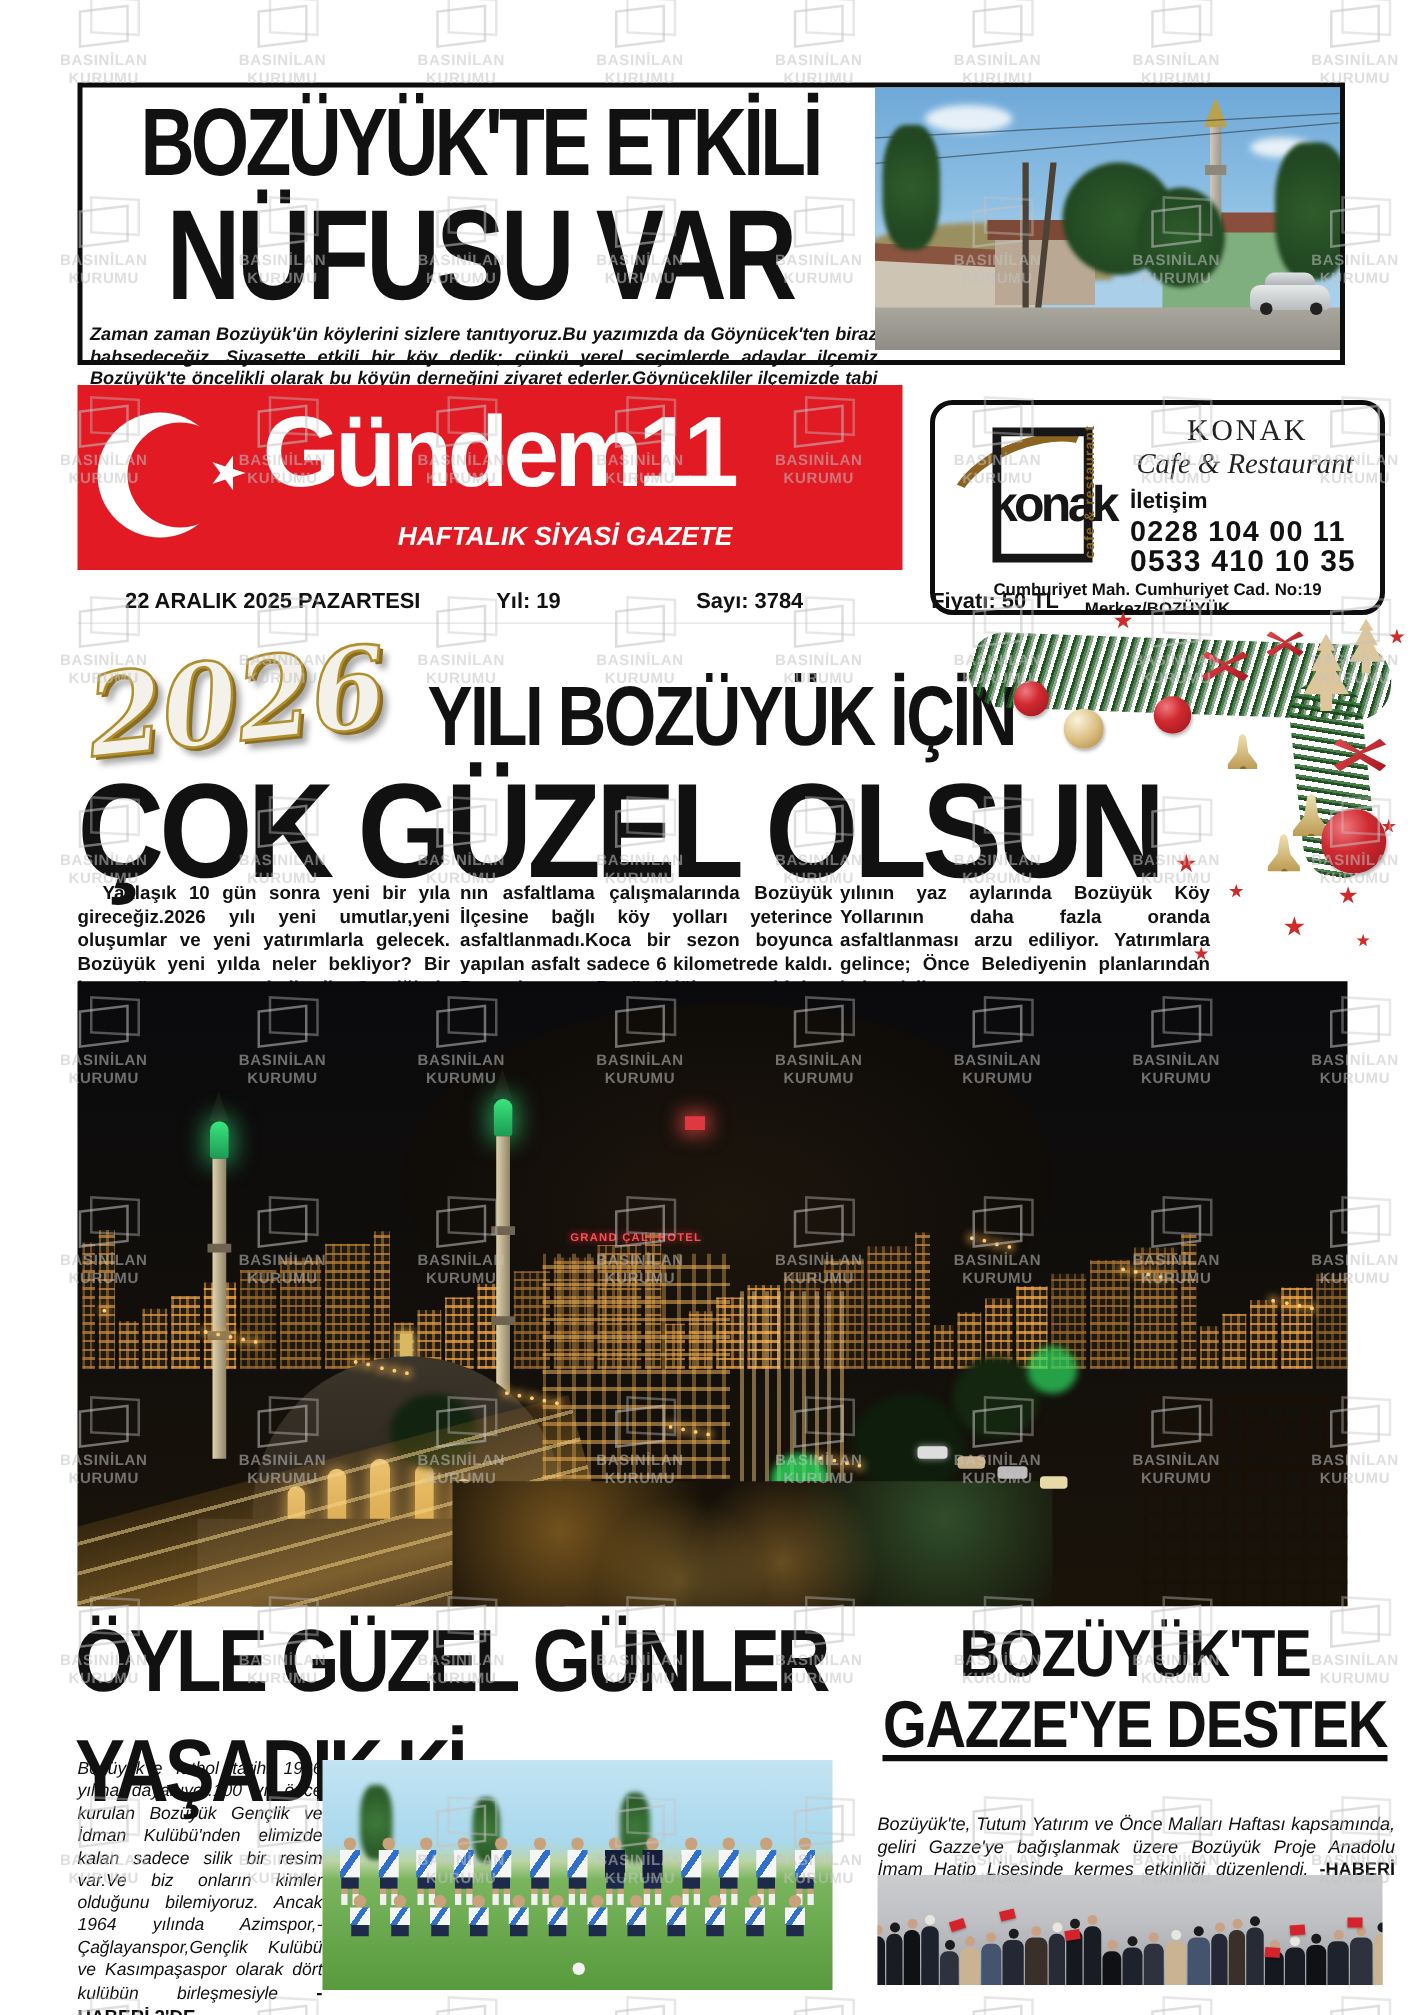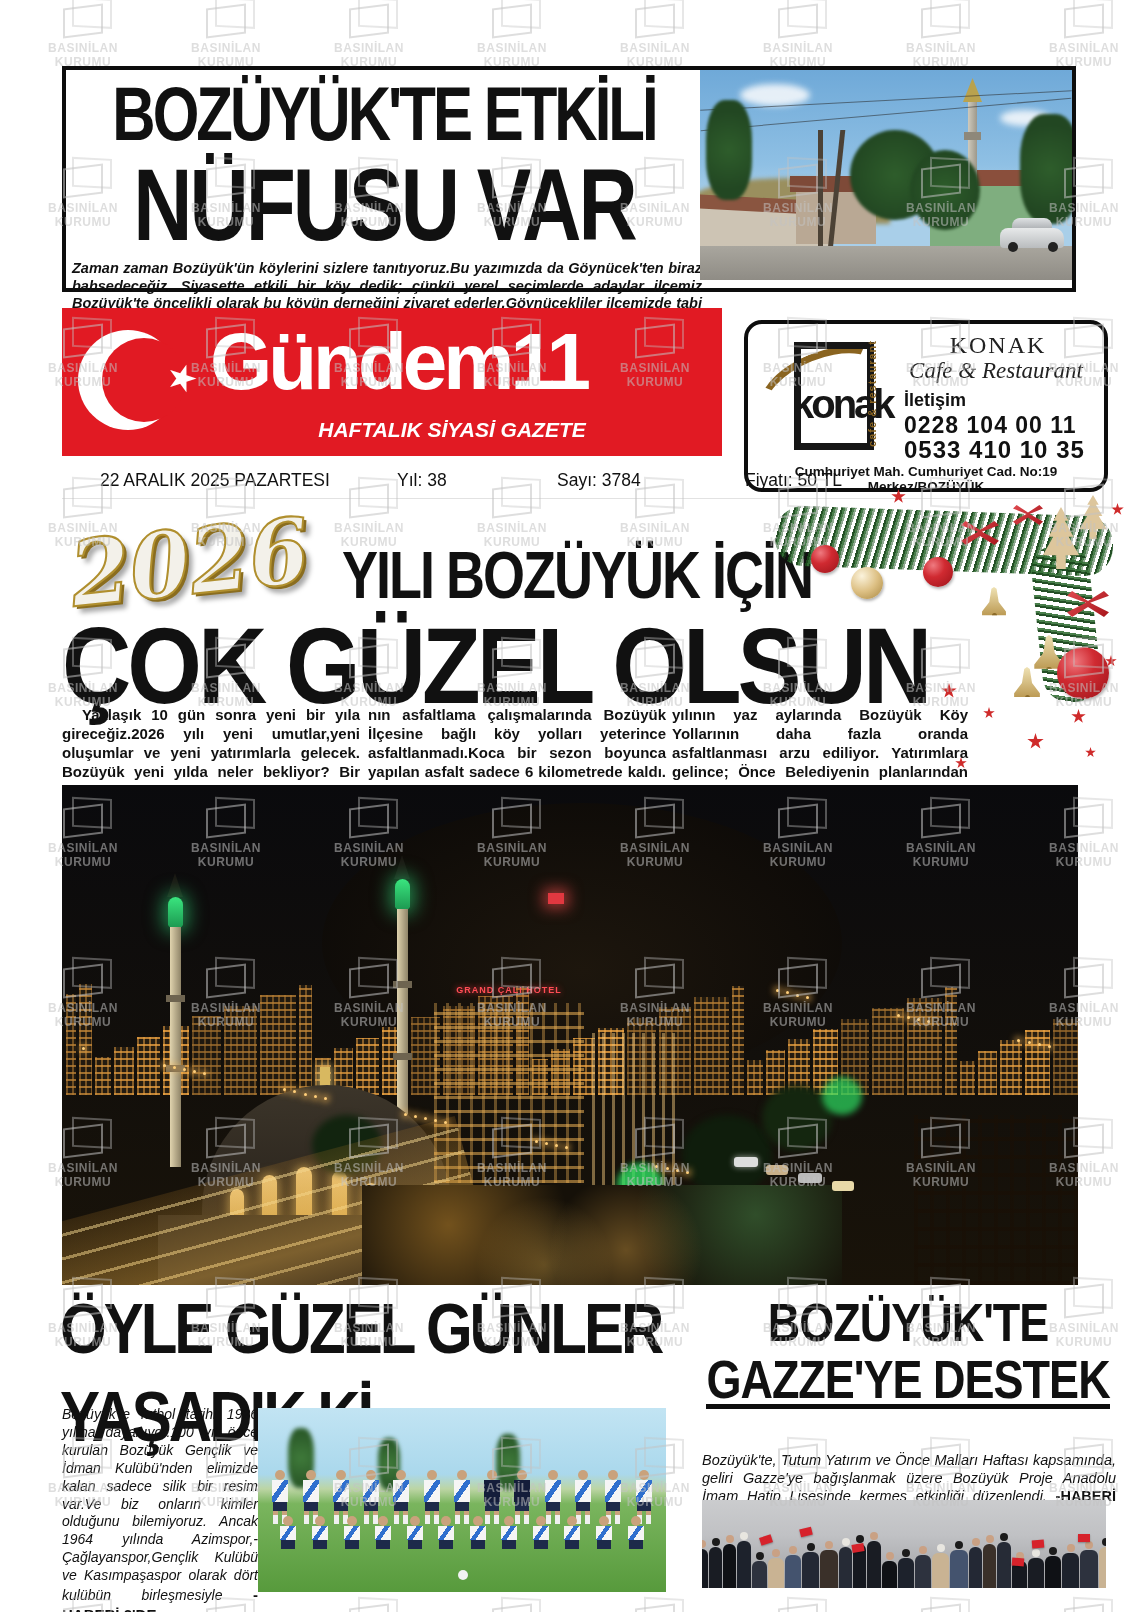--- a/index.html
+++ b/index.html
@@ -46,21 +46,21 @@
   #k-square{left:46px;top:18px;width:66px;height:94px;border:7px solid #161616;}
   #k-logotext{left:44px;top:58px;font-size:40px;font-weight:bold;letter-spacing:-3px;color:#161616;}
   #k-vert{left:118px;top:16px;font-size:11px;color:#8a6420;writing-mode:vertical-rl;transform:rotate(180deg);letter-spacing:1px;font-weight:bold;}
   #k-name{left:150px;top:8px;width:200px;text-align:center;font-family:"Liberation Serif",serif;font-size:24px;letter-spacing:2px;color:#222;}
   #k-type{left:140px;top:34px;width:216px;text-align:center;font-family:"Liberation Serif",serif;font-style:italic;font-size:23px;color:#222;}
   #k-ilet{left:156px;top:66px;font-size:18px;font-weight:bold;}
   #k-ph1{left:156px;top:88px;font-size:23px;font-weight:bold;letter-spacing:1px;}
   #k-ph2{left:156px;top:112px;font-size:24px;font-weight:bold;letter-spacing:1px;}
   #k-addr{left:0px;top:140px;width:100%;text-align:center;font-size:13.5px;font-weight:bold;}
   
-  #dateline{left:62px;top:468px;width:1014px;height:30px;border-bottom:1px solid #e2e2e2;font-weight:normal;font-size:17.5px;}
+  #dateline{left:62px;top:468px;width:1014px;height:30px;border-bottom:1px solid #e2e2e2;font-weight:bold;font-size:17.5px;}
   #dl-date{left:38px;top:2px;}#dl-yil{left:335px;top:2px;}#dl-sayi{left:495px;top:2px;}#dl-fiyat{left:683px;top:2px;}
   
   #y2026{left:66px;top:530px;font-family:"DejaVu Serif",serif;font-weight:bold;font-style:italic;font-size:86px;line-height:1;color:#f3f1ea;transform:rotate(-6deg) scaleY(1.05);transform-origin:top left;
          -webkit-text-stroke:2px #b08f2e;text-shadow:3px 3px 0 #8a6d1f,6px 7px 5px rgba(0,0,0,.35);}
   #main-h1{left:342px;top:540px;font-size:54px;letter-spacing:-2px;font-weight:bold;transform:scaleY(1.25);transform-origin:top left;line-height:1;}
   #main-h2{left:62px;top:612px;font-size:96px;letter-spacing:-4px;font-weight:bold;transform:scaleY(1.12);transform-origin:top left;line-height:1;}
   .mcol{top:706px;width:298px;font-size:15px;font-weight:bold;line-height:1.26;text-align:justify;}
   #mcol1{left:62px;text-indent:20px;}
   #mcol2{left:368px;}
   #mcol3{left:672px;width:296px;}
@@ -208,21 +208,21 @@
     <div id="k-name" class="abs">KONAK</div>
     <div id="k-type" class="abs">Cafe &amp; Restaurant</div>
     <div id="k-ilet" class="abs">İletişim</div>
     <div id="k-ph1" class="abs">0228 104 00 11</div>
     <div id="k-ph2" class="abs">0533 410 10 35</div>
     <div id="k-addr" class="abs">Cumhuriyet Mah. Cumhuriyet Cad. No:19 Merkez/BOZÜYÜK</div>
   </div>
 
   <div id="dateline" class="abs">
     <span id="dl-date" class="abs">22 ARALIK 2025 PAZARTESI</span>
-    <span id="dl-yil" class="abs">Yıl: 38</span>
+    <span id="dl-yil" class="abs">Yıl: 19</span>
     <span id="dl-sayi" class="abs">Sayı: 3784</span>
     <span id="dl-fiyat" class="abs">Fiyatı:  50 TL</span>
   </div>
 
   <div id="y2026" class="abs">2026</div>
   <div id="main-h1" class="abs">YILI BOZÜYÜK İÇİN</div>
   <div id="main-h2" class="abs">ÇOK GÜZEL OLSUN</div>
   <div id="mcol1" class="abs mcol">Yaklaşık 10 gün sonra yeni bir yıla gireceğiz.2026 yılı yeni umutlar,yeni oluşumlar ve yeni yatırımlarla gelecek. Bozüyük yeni yılda neler bekliyor? Bir kere önce şunu belirtelim.Geçtiğimiz sezon köy yolları-</div>
   <div id="mcol2" class="abs mcol">nın asfaltlama çalışmalarında Bozüyük İlçesine bağlı köy yolları yeterince asfaltlanmadı.Koca bir sezon boyunca yapılan asfalt sadece 6 kilometrede kaldı. Bu durum Bozüyüklülerce oldukça yadırgandı.2026</div>
   <div id="mcol3" class="abs mcol">

